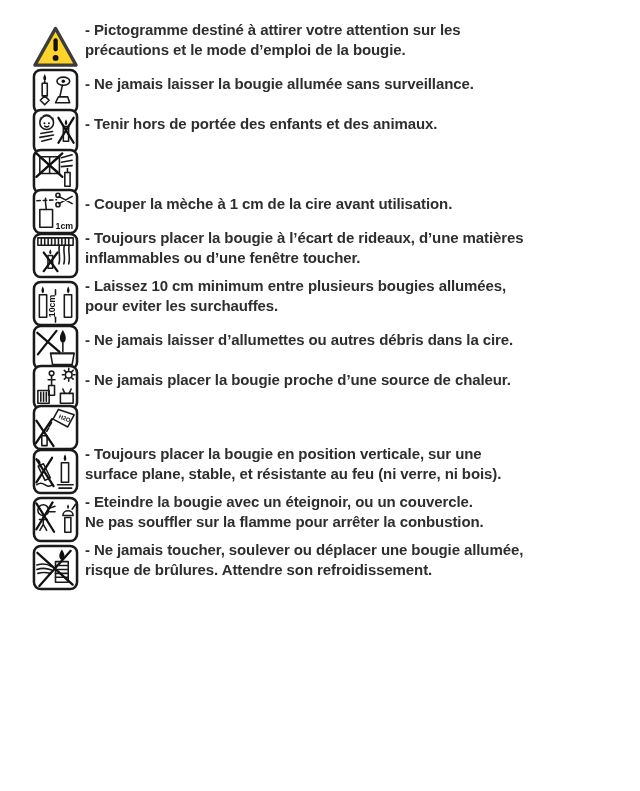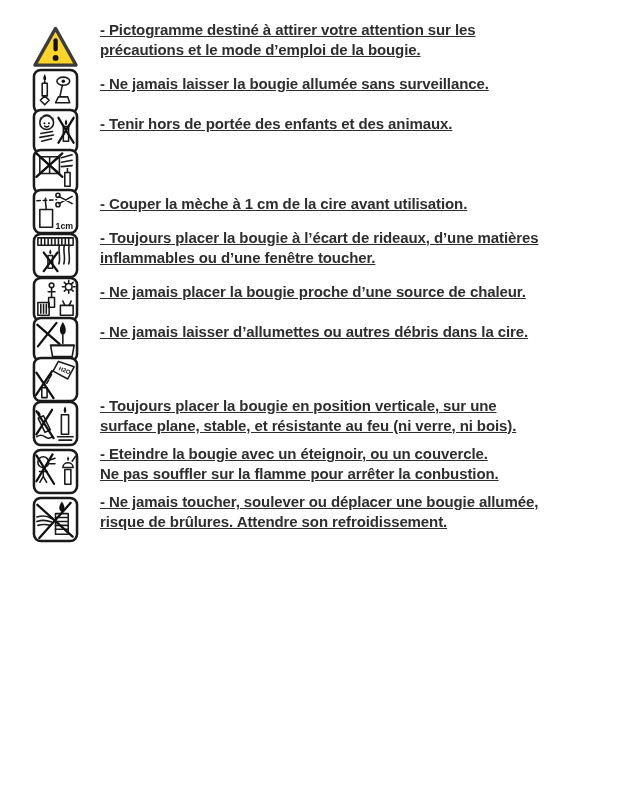--- a/index.html
+++ b/index.html
@@ -3,25 +3,25 @@
 <meta charset="utf-8">
 <style>
   html,body{margin:0;padding:0;}
   body{
     width:640px;height:791px;background:#ffffff;
     font-family:"Liberation Sans", sans-serif;
     overflow:hidden;
   }
   .wrap{padding:20px 12px 0 32px;}
   .row{display:flex;align-items:center;margin-bottom:9px;}
-  .icon{flex:0 0 47px;width:47px;height:31px;margin-right:21px;}
+  .icon{flex:0 0 47px;width:47px;height:31px;margin-right:6px;}
   .icon svg{width:47px;height:47px;display:block;}
   .txt{
     margin:0;font-size:15px;line-height:19.5px;font-weight:bold;
-    color:#2e2e2e;white-space:pre-line;letter-spacing:-0.1px;text-decoration:underline;
+    color:#2e2e2e;white-space:pre-line;letter-spacing:-0.1px;
   }
   .pict{stroke:#1a1a1a;stroke-width:1.6;fill:none;stroke-linecap:round;stroke-linejoin:round;}
   .fillb{fill:#111;stroke:none;}
   .box{fill:#ffffff;stroke:#1a1a1a;stroke-width:2.6;}
   .cross{stroke:#111;stroke-width:2.3;fill:none;stroke-linecap:round;}
   .lbl{font-family:"Liberation Sans",sans-serif;font-weight:bold;fill:#111;stroke:none;}
 </style>
 </head>
 <body>
 
@@ -116,53 +116,69 @@
         <path d="M18.7 17.5 C17.2 20 17.2 21.8 18.7 22.7 C20.2 21.8 20.2 20 18.7 17.5 Z" class="fillb"></path>
         <rect x="16.3" y="24" width="4.8" height="13" class="pict"></rect>
         <line x1="12" y1="21" x2="26" y2="40" class="cross" stroke-width="2"></line>
         <line x1="26" y1="21" x2="12" y2="40" class="cross" stroke-width="2"></line>
       </svg>
     </span>
     <p class="txt">- Toujours placer la bougie à l’écart de rideaux, d’une matières
 inflammables ou d’une fenêtre toucher.</p>
   </div>
 
-
+  <div class="row">
+    <span class="icon">
+      <svg viewBox="0 0 48 48">
+        <rect x="2" y="2" width="44" height="44" rx="7" class="box"></rect>
+        <path d="M11 6.5 C9.2 10 9.2 12.5 11 13.6 C12.8 12.5 12.8 10 11 6.5 Z" class="fillb"></path>
+        <rect x="7.5" y="15" width="7.5" height="23" class="pict"></rect>
+        <path d="M37 6.5 C35.2 10 35.2 12.5 37 13.6 C38.8 12.5 38.8 10 37 6.5 Z" class="fillb"></path>
+        <rect x="33" y="15" width="7.5" height="23" class="pict"></rect>
+        <line x1="24" y1="10" x2="24" y2="15" class="pict"></line>
+        <line x1="24" y1="38" x2="24" y2="43" class="pict"></line>
+        <text x="24" y="26.5" transform="rotate(-90 24 26.5)" text-anchor="middle" font-size="9" class="lbl">10cm</text>
+      </svg>
+    </span>
+    <p class="txt">- Laissez 10 cm minimum entre plusieurs bougies allumées,
+pour eviter les surchauffes.</p>
+  </div>
+
+
+  <div class="row">
+    <span class="icon">
+      <svg viewBox="0 0 48 48">
+        <rect x="2" y="2" width="44" height="44" rx="7" class="box"></rect>
+        <path d="M31.5 6 C27.5 12 27.5 17.5 31.5 19.5 C35.5 17.5 35.5 12 31.5 6 Z" class="fillb"></path>
+        <line x1="31.5" y1="19.5" x2="31.5" y2="28" class="pict"></line>
+        <path d="M19 30 L43 30 L41 41.5 L21 41.5 Z" class="pict"></path>
+        <line x1="19" y1="30" x2="43" y2="30" class="pict"></line>
+        <line x1="5.5" y1="9" x2="28" y2="28.5" class="cross"></line>
+        <line x1="25" y1="7" x2="6" y2="31" class="cross"></line>
+      </svg>
+    </span>
+    <p class="txt">- Ne jamais laisser d’allumettes ou autres débris dans la cire.</p>
+  </div>
 
   <div class="row">
     <span class="icon">
       <svg viewBox="0 0 48 48">
         <rect x="2" y="2" width="44" height="44" rx="7" class="box"></rect>
         <circle cx="20" cy="9.5" r="2.4" class="pict"></circle>
         <path d="M20 12 V22 M16.5 16 H23.5" class="pict"></path>
         <rect x="17" y="22" width="6" height="10" class="pict"></rect>
         <circle cx="37.5" cy="11" r="3.4" class="pict"></circle>
         <path d="M37.5 4.5 V6.5 M37.5 15.5 V17.5 M31 11 H33 M42 11 H44 M33 6.5 L34.5 8 M42 6.5 L40.5 8 M33 15.5 L34.5 14 M42 15.5 L40.5 14" class="pict" stroke-width="1.2"></path>
         <rect x="6" y="27" width="11.5" height="13" class="pict"></rect>
         <path d="M9 29 V38 M11.8 29 V38 M14.6 29 V38" class="pict" stroke-width="1.2"></path>
         <rect x="29" y="30" width="13" height="10" class="pict"></rect>
         <path d="M33.5 30 L31.5 25.5 M38 30 L40 25.5" class="pict"></path>
       </svg>
     </span>
     <p class="txt">- Ne jamais placer la bougie proche d’une source de chaleur.</p>
-  </div>
-
-  <div class="row">
-    <span class="icon">
-      <svg viewBox="0 0 48 48">
-        <rect x="2" y="2" width="44" height="44" rx="7" class="box"></rect>
-        <path d="M31.5 6 C27.5 12 27.5 17.5 31.5 19.5 C35.5 17.5 35.5 12 31.5 6 Z" class="fillb"></path>
-        <line x1="31.5" y1="19.5" x2="31.5" y2="28" class="pict"></line>
-        <path d="M19 30 L43 30 L41 41.5 L21 41.5 Z" class="pict"></path>
-        <line x1="19" y1="30" x2="43" y2="30" class="pict"></line>
-        <line x1="5.5" y1="9" x2="28" y2="28.5" class="cross"></line>
-        <line x1="25" y1="7" x2="6" y2="31" class="cross"></line>
-      </svg>
-    </span>
-    <p class="txt">- Ne jamais laisser d’allumettes ou autres débris dans la cire.</p>
   </div>
 
   <div class="row">
     <span class="icon">
       <svg viewBox="0 0 48 48">
         <rect x="2" y="2" width="44" height="44" rx="7" class="box"></rect>
         <path d="M27 5.5 L43 11 L36.5 23.5 L21.5 15.5 Z" class="pict"></path>
         <text x="32.5" y="16.5" transform="rotate(22 32.5 16.5)" text-anchor="middle" font-size="6" class="lbl">H2O</text>
         <path d="M20 19 L17.5 23 M17 24.5 L15 28" class="pict" stroke-width="1.3"></path>
         <path d="M12.7 25.5 C11.2 28.3 11.2 30 12.7 31 C14.2 30 14.2 28.3 12.7 25.5 Z" class="fillb"></path>

